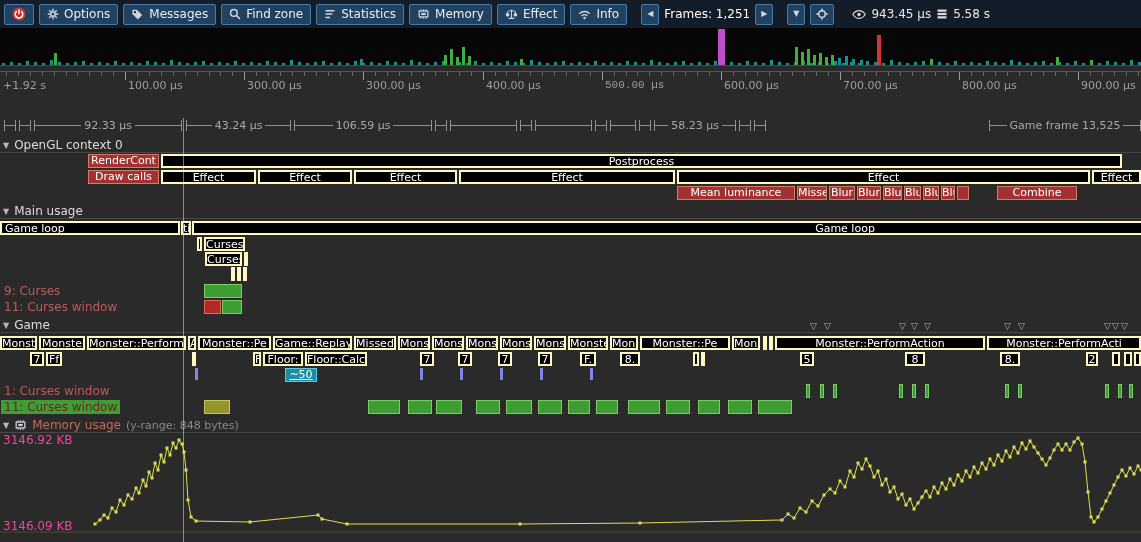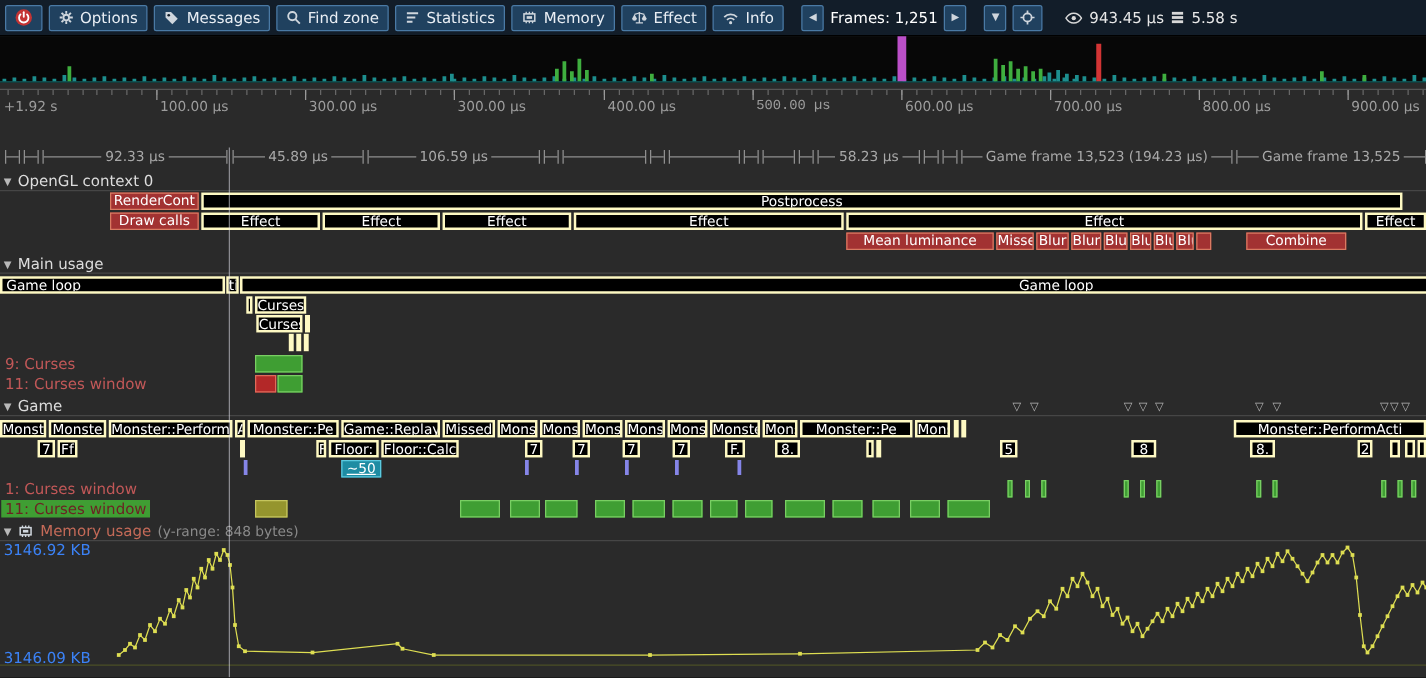--- a/index.html
+++ b/index.html
@@ -58,21 +58,21 @@
   .zbar.redbox{background:#b32828;border:1px solid #e06a5a;}
   .zbar.olive{background:#95952e;border:1px solid #c5c55e;}
   .zbar.cyan{background:#1e8ca3;border:1px solid #5ccadf;}
   .zbar.mark{background:#8585e8;border:none;height:12px;}
   .zbar.left{text-align:left;padding-left:3px;}
   .row-label{position:absolute;left:4px;font-size:12px;color:#c25858;white-space:nowrap;cursor:pointer;}
   .row-label.hl{background:#3f9e33;color:#6b2424;padding:0 3px;left:1px;}
   .marker{position:absolute;font-size:9px;color:#b5b5b5;line-height:1;}
   
   #memplot{position:absolute;left:0;top:0;}
-  .mem-label{position:absolute;font-size:12px;color:#3b82f6;white-space:nowrap;}
+  .mem-label{position:absolute;font-size:12px;color:#ec4899;white-space:nowrap;}
   #vline{position:absolute;left:183px;top:118px;width:1px;height:424px;background:rgba(235,235,245,0.5);}
 </style>
 </head>
 <body>
 
 <div id="app">
   <div id="toolbar">
       <button class="tbtn">
         <span class="icn">
           <svg width="14" height="14" viewBox="0 0 16 16">
@@ -497,21 +497,21 @@
       <div class="fseg" style="left: 34px; width: 148px;">
         <div class="tk"></div>
         <div class="ln"></div>
         <div class="lb">92.33 µs</div>
         <div class="ln"></div>
         <div class="tk"></div>
       </div>
       <div class="fseg" style="left: 186px; width: 105px;">
         <div class="tk"></div>
         <div class="ln"></div>
-        <div class="lb">45.89 µs</div>
+        <div class="lb">43.24 µs</div>
         <div class="ln"></div>
         <div class="tk"></div>
       </div>
       <div class="fseg" style="left: 294px; width: 138px;">
         <div class="tk"></div>
         <div class="ln"></div>
         <div class="lb">106.59 µs</div>
         <div class="ln"></div>
         <div class="tk"></div>
       </div>
@@ -557,27 +557,20 @@
         <div class="ln"></div>
         <div class="tk"></div>
       </div>
       <div class="fseg" style="left: 739px; width: 12px;">
         <div class="tk"></div>
         <div class="ln"></div>
         <div class="tk"></div>
       </div>
       <div class="fseg" style="left: 754px; width: 12px;">
         <div class="tk"></div>
-        <div class="ln"></div>
-        <div class="tk"></div>
-      </div>
-      <div class="fseg" style="left: 769px; width: 217px;">
-        <div class="tk"></div>
-        <div class="ln"></div>
-        <div class="lb">Game frame 13,523 (194.23 µs)</div>
         <div class="ln"></div>
         <div class="tk"></div>
       </div>
       <div class="fseg" style="left: 989px; width: 152px;">
         <div class="tk"></div>
         <div class="ln"></div>
         <div class="lb">Game frame 13,525</div>
         <div class="ln"></div>
         <div class="tk"></div>
       </div>
@@ -653,20 +646,21 @@
       <div class="zbar purple" style="left: 432px; top: 336px; width: 32px;">Monst</div>
       <div class="zbar purple" style="left: 466px; top: 336px; width: 32px;">Monst</div>
       <div class="zbar purple" style="left: 500px; top: 336px; width: 32px;">Monst</div>
       <div class="zbar purple" style="left: 534px; top: 336px; width: 32px;">Monst</div>
       <div class="zbar purple" style="left: 568px; top: 336px; width: 40px;">Monste</div>
       <div class="zbar purple" style="left: 610px; top: 336px; width: 28px;">Mons</div>
       <div class="zbar purple" style="left: 640px; top: 336px; width: 90px;">Monster::Pe</div>
       <div class="zbar purple" style="left: 732px; top: 336px; width: 28px;">Mons</div>
       <div class="zbar purple" style="left: 763px; top: 336px; width: 4px;"></div>
       <div class="zbar purple" style="left: 769px; top: 336px; width: 4px;"></div>
+      <div class="zbar purple" style="left: 775px; top: 336px; width: 210px;">Monster::PerformAction</div>
       <div class="zbar purple" style="left: 987px; top: 336px; width: 154px;">Monster::PerformActi</div>
       <div class="zbar purple" style="left: 30px; top: 352px; width: 14px;">7</div>
       <div class="zbar purple" style="left: 46px; top: 352px; width: 16px;">Ff</div>
       <div class="zbar purple" style="left: 192px; top: 352px; width: 4px;"></div>
       <div class="zbar purple" style="left: 253px; top: 352px; width: 8px;">F</div>
       <div class="zbar purple" style="left: 263px; top: 352px; width: 40px;">Floor:</div>
       <div class="zbar purple" style="left: 305px; top: 352px; width: 62px;">Floor::Calc</div>
       <div class="zbar purple" style="left: 420px; top: 352px; width: 14px;">7</div>
       <div class="zbar purple" style="left: 458px; top: 352px; width: 14px;">7</div>
       <div class="zbar purple" style="left: 498px; top: 352px; width: 14px;">7</div>
@@ -676,21 +670,21 @@
       <div class="zbar purple" style="left: 693px; top: 352px; width: 6px;"></div>
       <div class="zbar purple" style="left: 701px; top: 352px; width: 4px;"></div>
       <div class="zbar purple" style="left: 800px; top: 352px; width: 14px;">5</div>
       <div class="zbar purple" style="left: 905px; top: 352px; width: 20px;">8</div>
       <div class="zbar purple" style="left: 1000px; top: 352px; width: 20px;">8.</div>
       <div class="zbar purple" style="left: 1086px; top: 352px; width: 12px;">2</div>
       <div class="zbar purple" style="left: 1112px; top: 352px; width: 8px;"></div>
       <div class="zbar purple" style="left: 1124px; top: 352px; width: 8px;"></div>
       <div class="zbar purple" style="left: 1134px; top: 352px; width: 7px;"></div>
       <div class="zbar mark" style="left: 195px; top: 368px; width: 3px;"></div>
-      <div class="zbar cyan" style="left: 273px; top: 368px; width: 32px; text-decoration: underline;">~50</div>
+      <div class="zbar cyan" style="left: 285px; top: 368px; width: 32px; text-decoration: underline;">~50</div>
       <div class="zbar mark" style="left: 420px; top: 368px; width: 3px;"></div>
       <div class="zbar mark" style="left: 460px; top: 368px; width: 3px;"></div>
       <div class="zbar mark" style="left: 500px; top: 368px; width: 3px;"></div>
       <div class="zbar mark" style="left: 540px; top: 368px; width: 3px;"></div>
       <div class="zbar mark" style="left: 590px; top: 368px; width: 3px;"></div>
       <div class="row-label" style="top: 384px;">1: Curses window</div>
       <div class="zbar green" style="left: 806px; top: 384px; width: 4px;"></div>
       <div class="zbar green" style="left: 820px; top: 384px; width: 4px;"></div>
       <div class="zbar green" style="left: 833px; top: 384px; width: 4px;"></div>
       <div class="zbar green" style="left: 899px; top: 384px; width: 4px;"></div>

